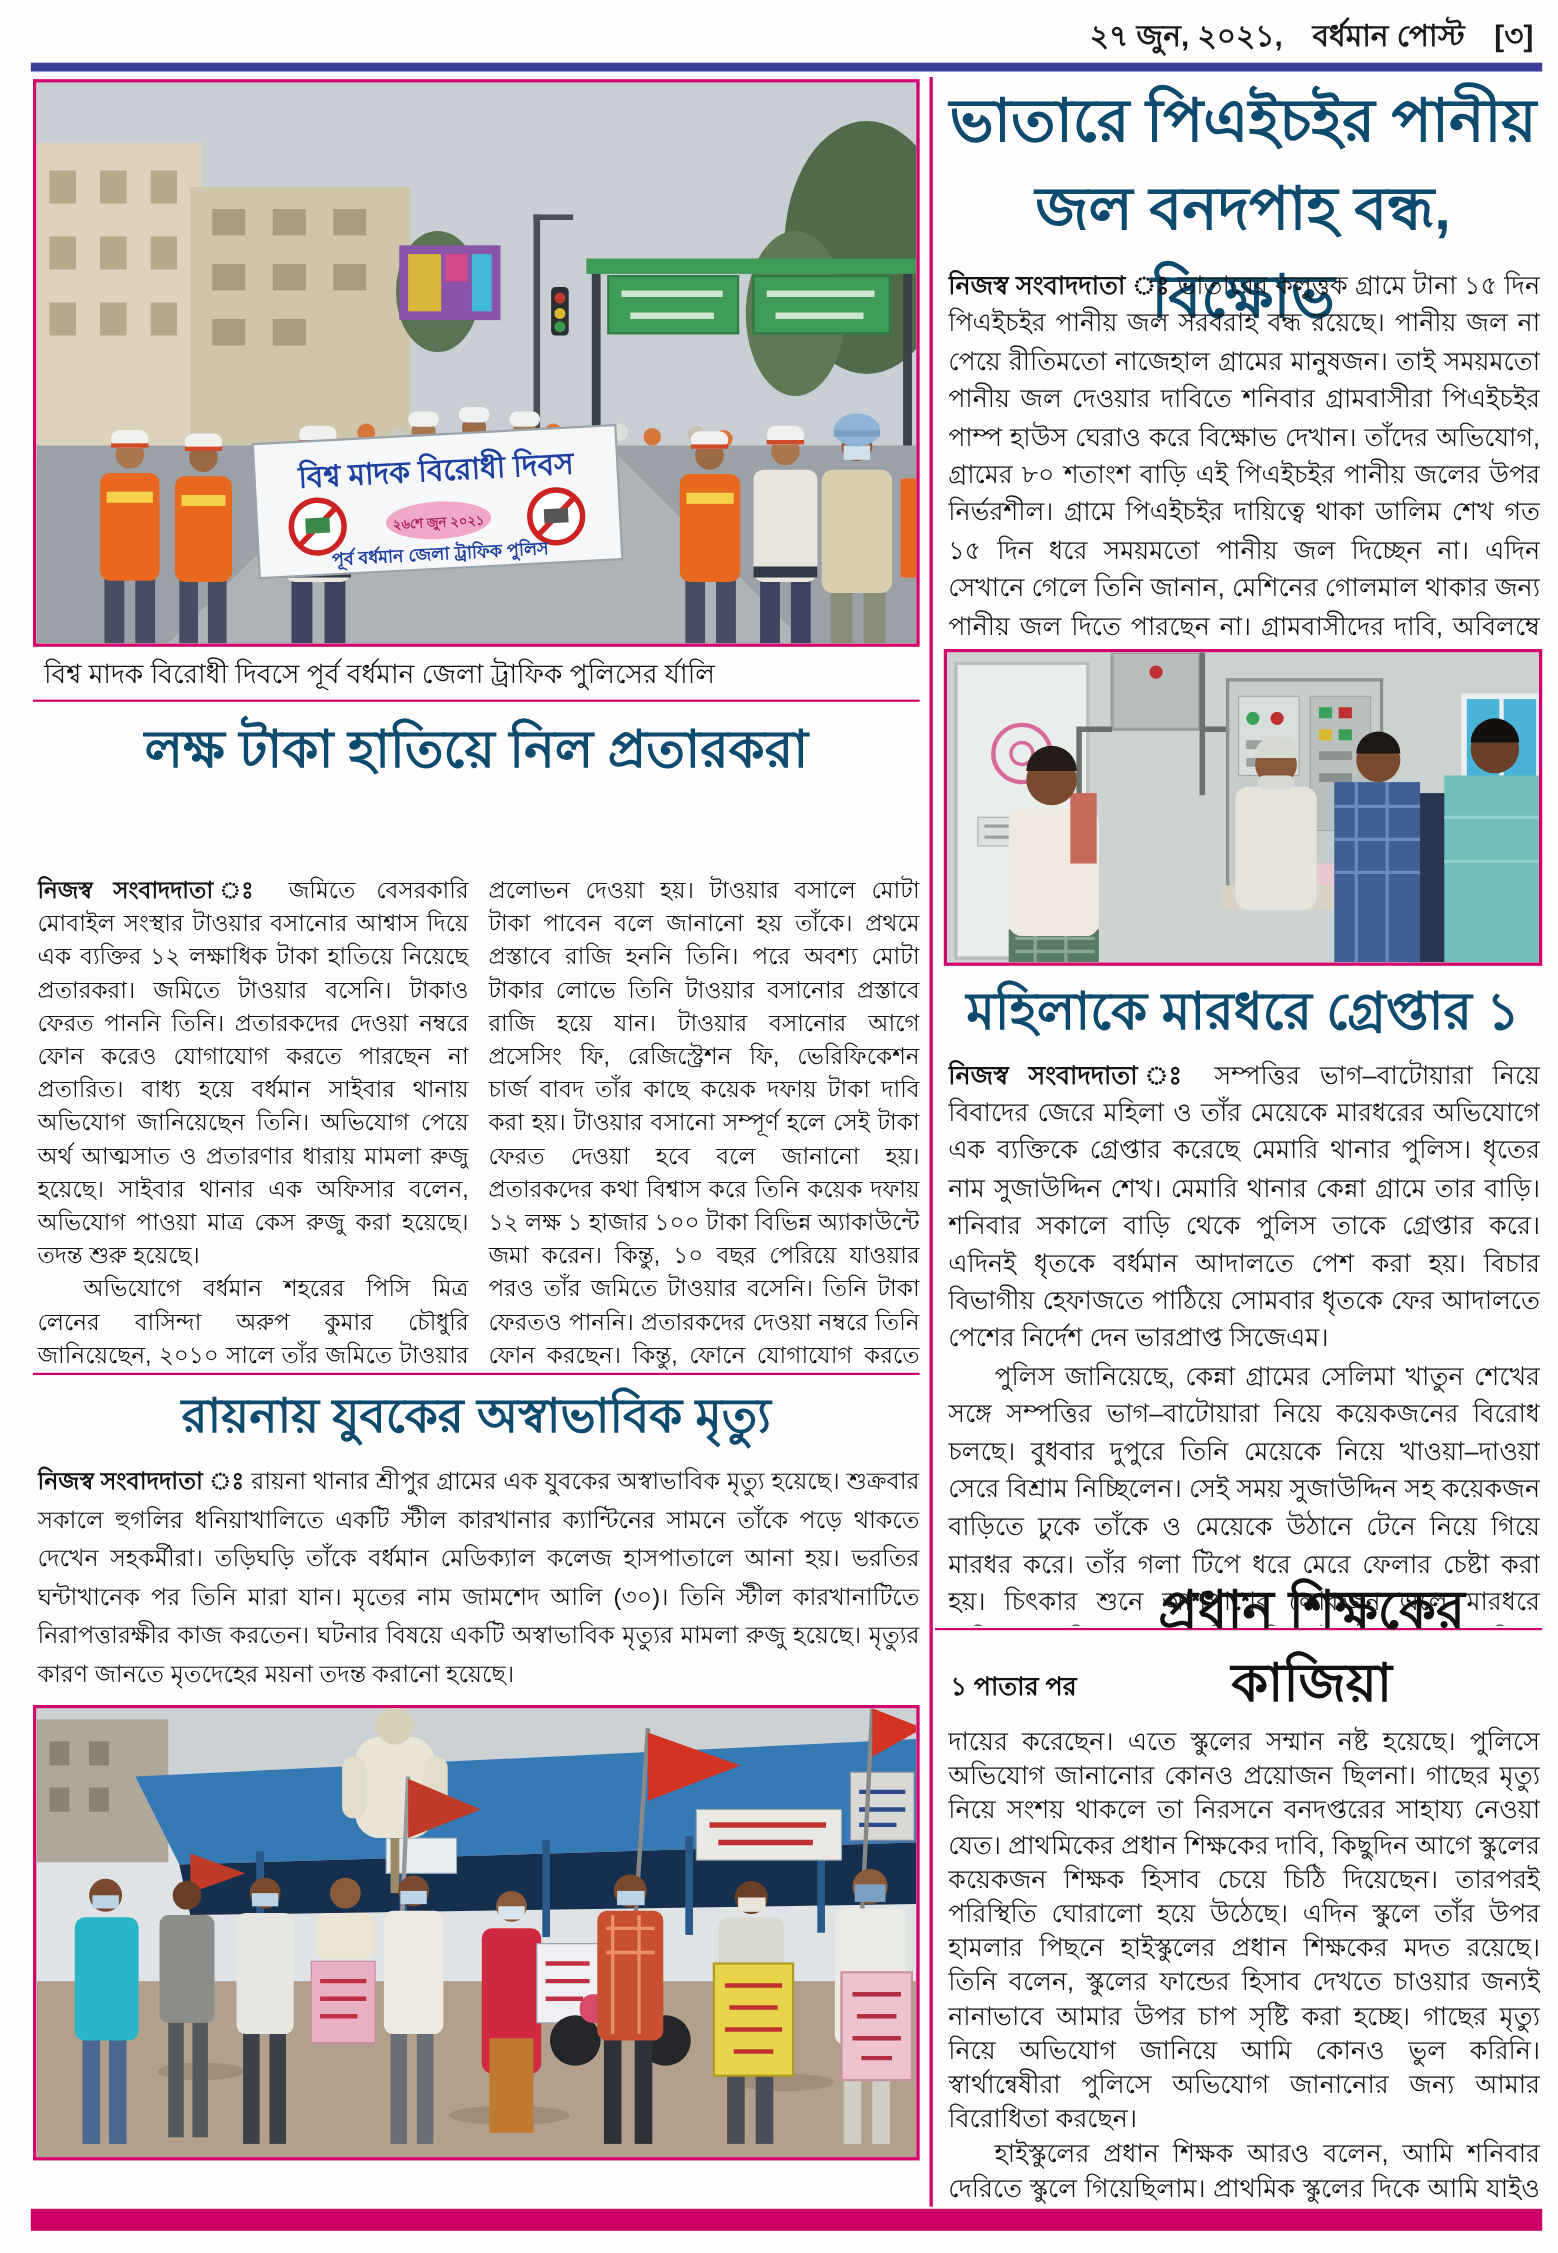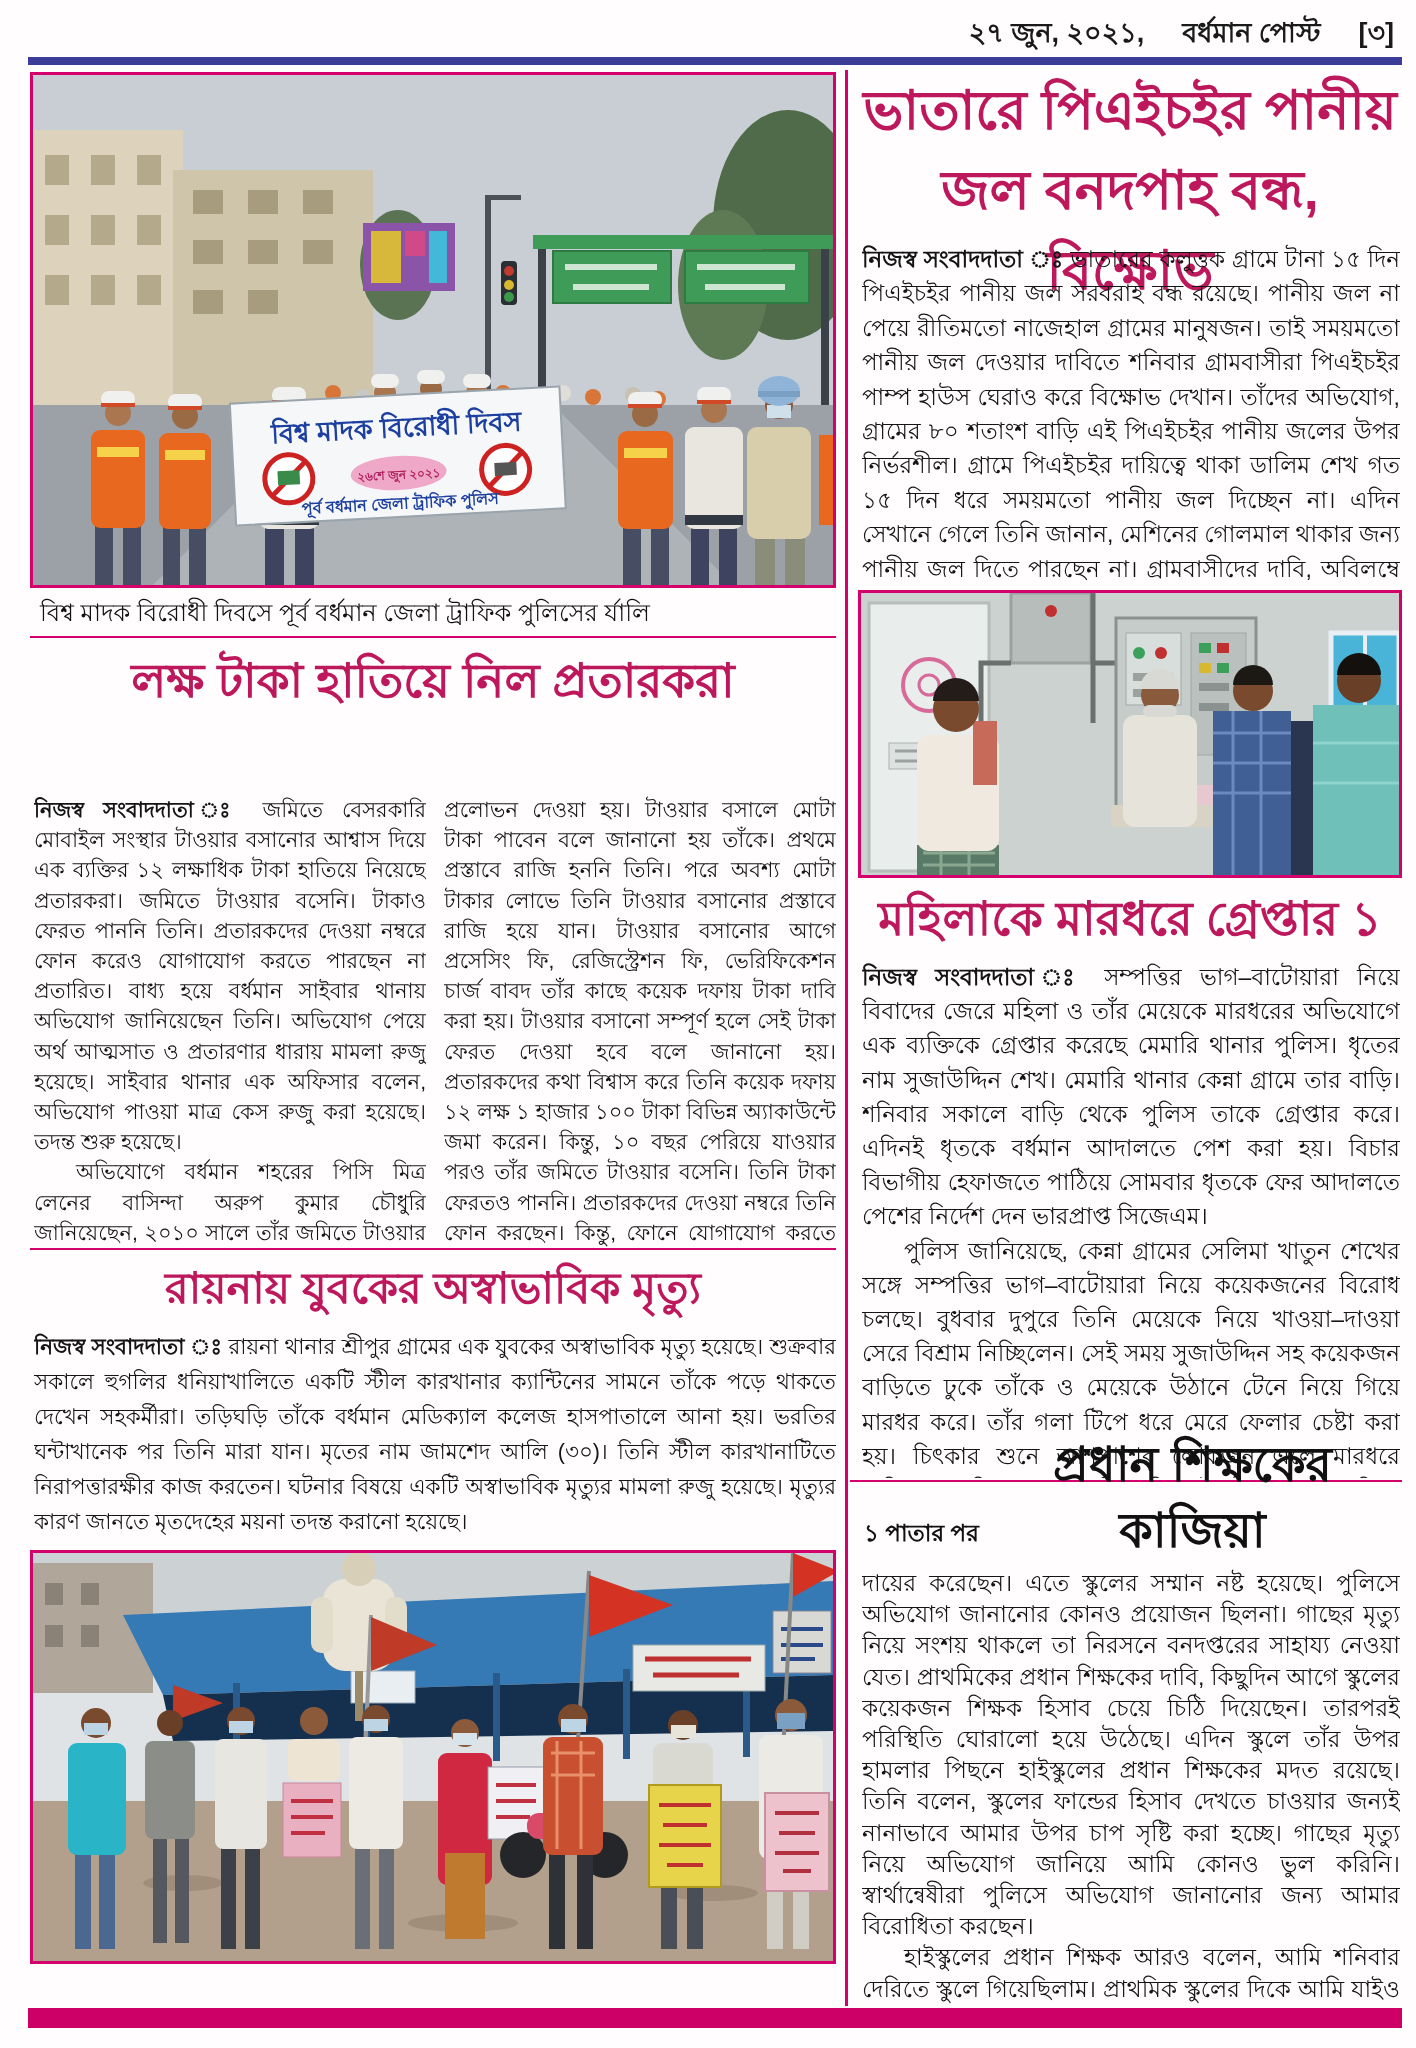--- a/index.html
+++ b/index.html
@@ -1,32 +1,32 @@
 <!DOCTYPE html>
 <html><head>
 <meta charset="utf-8">
 <style>
   html,body{margin:0;padding:0;background:#ffffff;}
   #page{position:relative;width:1416px;height:2048px;background:#fffdfd;overflow:hidden;
         font-family:"Liberation Sans","DejaVu Sans",sans-serif;color:#111;}
   .abs{position:absolute;box-sizing:border-box;}
   
-  .dateline{top:12px;right:22px;display:flex;gap:38px;font-size:27px;font-weight:bold;color:#1a1a1a;}
+  .dateline{top:12px;right:22px;display:flex;gap:27px;font-size:27px;font-weight:bold;color:#1a1a1a;}
   .navy-rule{left:28px;top:57px;width:1374px;height:8px;background:#3b3d99;}
   .v-divider{left:845px;top:70px;width:3px;height:1936px;background:#d4006b;}
   
   .photo{border:3px solid #d4006b;background:#dfe3e6;overflow:hidden;}
   .photo svg{display:block;width:100%;height:100%;}
   
   .caption-strip{left:30px;top:592px;width:806px;height:46px;border-bottom:2px solid #d4006b;
                  display:flex;justify-content:space-between;align-items:center;padding:0 10px;
                  font-size:24px;font-weight:normal;}
   .caption-center{text-align:center;font-size:24px;font-weight:bold;}
   
-  .headline{font-weight:800;text-align:center;color:#be185d;letter-spacing:0;}
+  .headline{font-weight:800;text-align:center;color:#0c4a6e;letter-spacing:0;}
   .hl-water{left:858px;top:70px;width:544px;height:166px;font-size:54px;line-height:80px;}
   .hl-tower{left:30px;top:644px;width:806px;height:148px;font-size:47px;line-height:73px;}
   .hl-raina{left:30px;top:1252px;width:806px;height:72px;font-size:43px;line-height:72px;}
   .hl-arrest{left:858px;top:884px;width:544px;height:72px;font-size:47px;line-height:70px;}
   .hl-teacher-row{left:862px;top:1488px;width:538px;height:76px;display:flex;align-items:flex-end;}
   .continued{font-size:23px;font-weight:bold;padding:0 6px 10px 2px;white-space:nowrap;}
   .hl-teacher{flex:1;font-size:48px;line-height:66px;font-weight:800;text-align:center;}
   
   .body-txt{text-align:justify;color:#141414;overflow:hidden;}
   .body-txt p{margin:0;}

